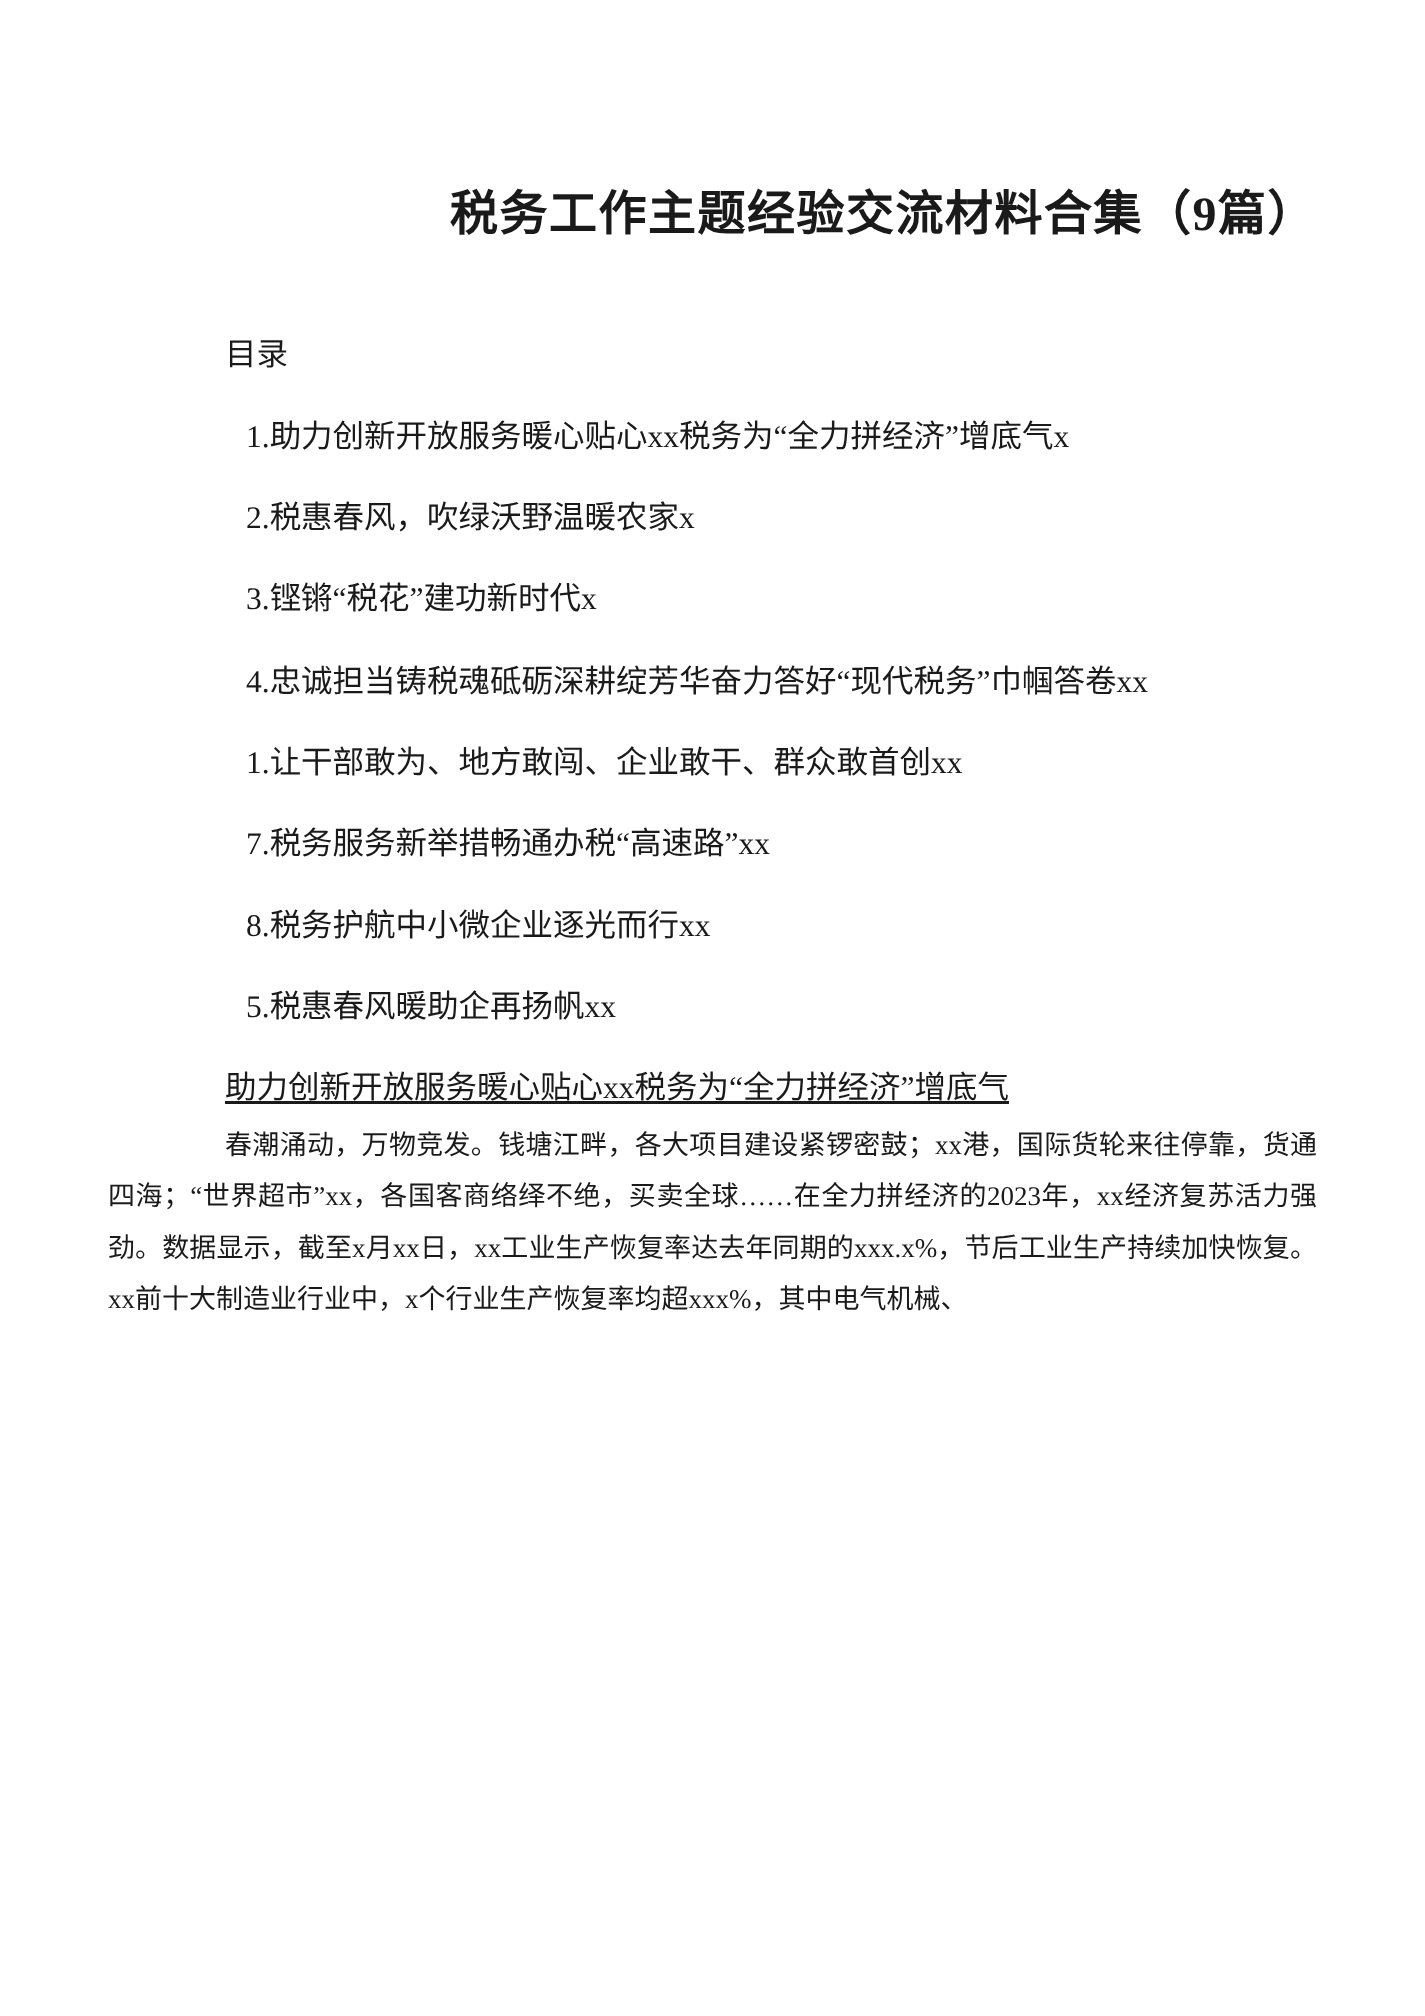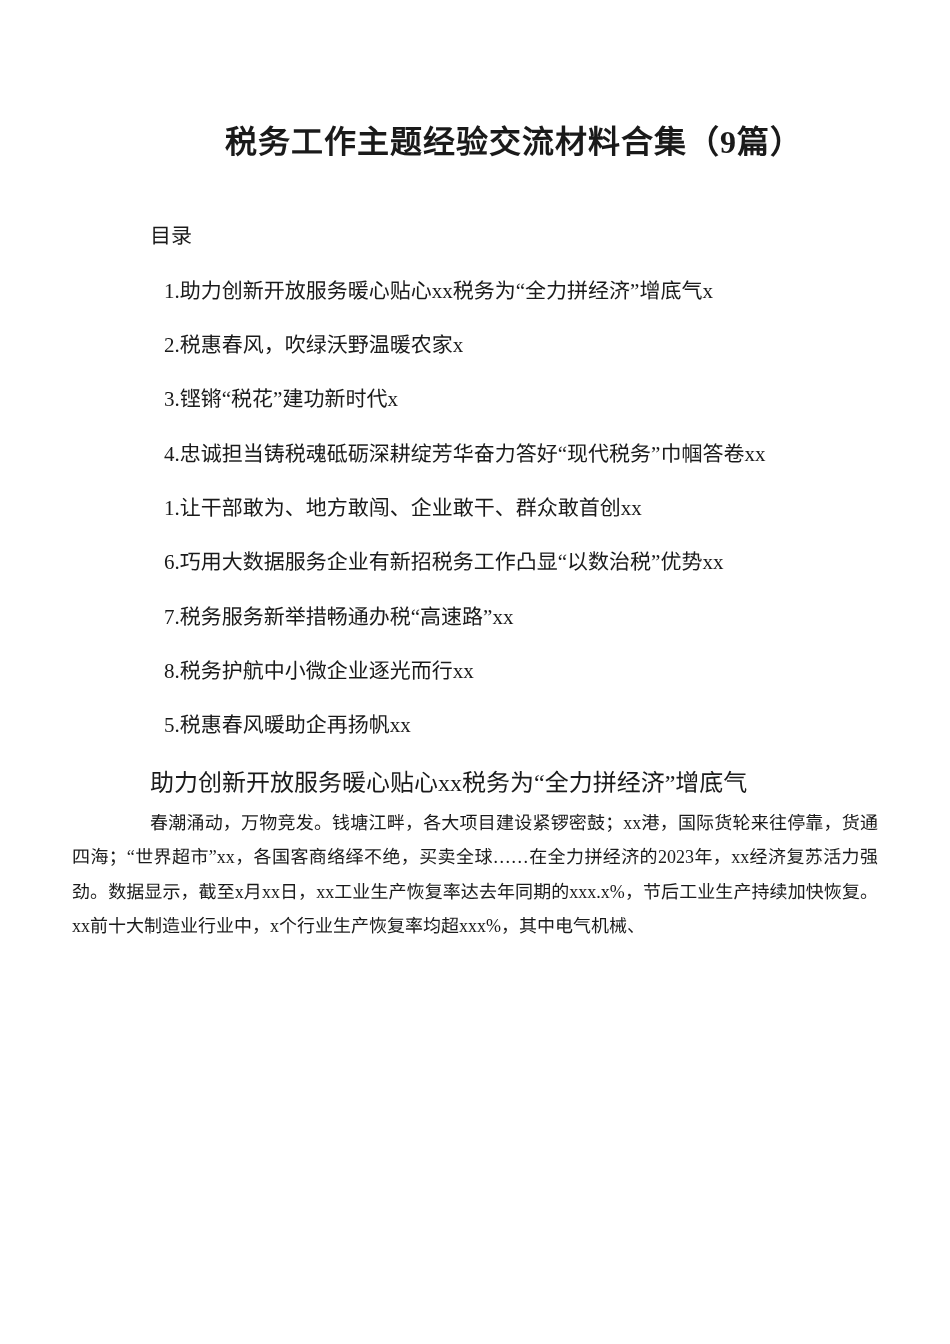--- a/index.html
+++ b/index.html
@@ -23,21 +23,21 @@
     padding: 120px 72px 40px 72px;
     background: #ffffff;
   }
   .doc-title {
     font-size: 32px;
     font-weight: bold;
     letter-spacing: 1px;
     line-height: 1.4;
     margin: 0 0 52px 0;
     padding-left: 78px;
-    text-align: center;
+    text-align: right;
   }
   .toc-heading {
     font-size: 21px;
     line-height: 1.9;
     margin: 0 0 2px 0;
     padding-left: 78px;
   }
   .toc-list {
     list-style: none;
     margin: 0 0 0 0;
@@ -47,27 +47,28 @@
     font-size: 21px;
     line-height: 1.92;
     text-indent: 78px;
     margin: 14px;
     padding: 0;
     text-align: justify;
     text-justify: inter-ideograph;
     word-break: break-all;
   }
   .section-title {
-    font-size: 24px;
+    font-size: 21px;
     line-height: 1.92;
     text-indent: 78px;
     margin: 0;
     text-align: justify;
     text-justify: inter-ideograph;
     word-break: break-all;
+    text-decoration: underline;
   }
   .body-para {
     font-size: 18px;
     line-height: 1.92;
     text-indent: 78px;
     margin: 0;
     text-align: justify;
     text-justify: inter-ideograph;
     word-break: break-all;
   }
@@ -80,21 +81,20 @@
   <h1 class="doc-title">税务工作主题经验交流材料合集（9篇）</h1>
 
   <div class="toc-heading">目录</div>
 
   <ul class="toc-list">
     <li class="toc-item">1.助力创新开放服务暖心贴心xx税务为“全力拼经济”增底气x</li>
     <li class="toc-item">2.税惠春风，吹绿沃野温暖农家x</li>
     <li class="toc-item">3.铿锵“税花”建功新时代x</li>
     <li class="toc-item">4.忠诚担当铸税魂砥砺深耕绽芳华奋力答好“现代税务”巾帼答卷xx</li>
     <li class="toc-item">1.让干部敢为、地方敢闯、企业敢干、群众敢首创xx</li>
-    <li class="toc-item">6.巧用大数据服务企业有新招税务工作凸显“以数治税”优势xx</li>
     <li class="toc-item">7.税务服务新举措畅通办税“高速路”xx</li>
     <li class="toc-item">8.税务护航中小微企业逐光而行xx</li>
     <li class="toc-item">5.税惠春风暖助企再扬帆xx</li>
   </ul>
 
   <p class="section-title">助力创新开放服务暖心贴心xx税务为“全力拼经济”增底气</p>
 
   <p class="body-para">春潮涌动，万物竞发。钱塘江畔，各大项目建设紧锣密鼓；xx港，国际货轮来往停靠，货通四海；“世界超市”xx，各国客商络绎不绝，买卖全球……在全力拼经济的2023年，xx经济复苏活力强劲。数据显示，截至x月xx日，xx工业生产恢复率达去年同期的xxx.x%，节后工业生产持续加快恢复。xx前十大制造业行业中，x个行业生产恢复率均超xxx%，其中电气机械、</p>
 
 </div>

